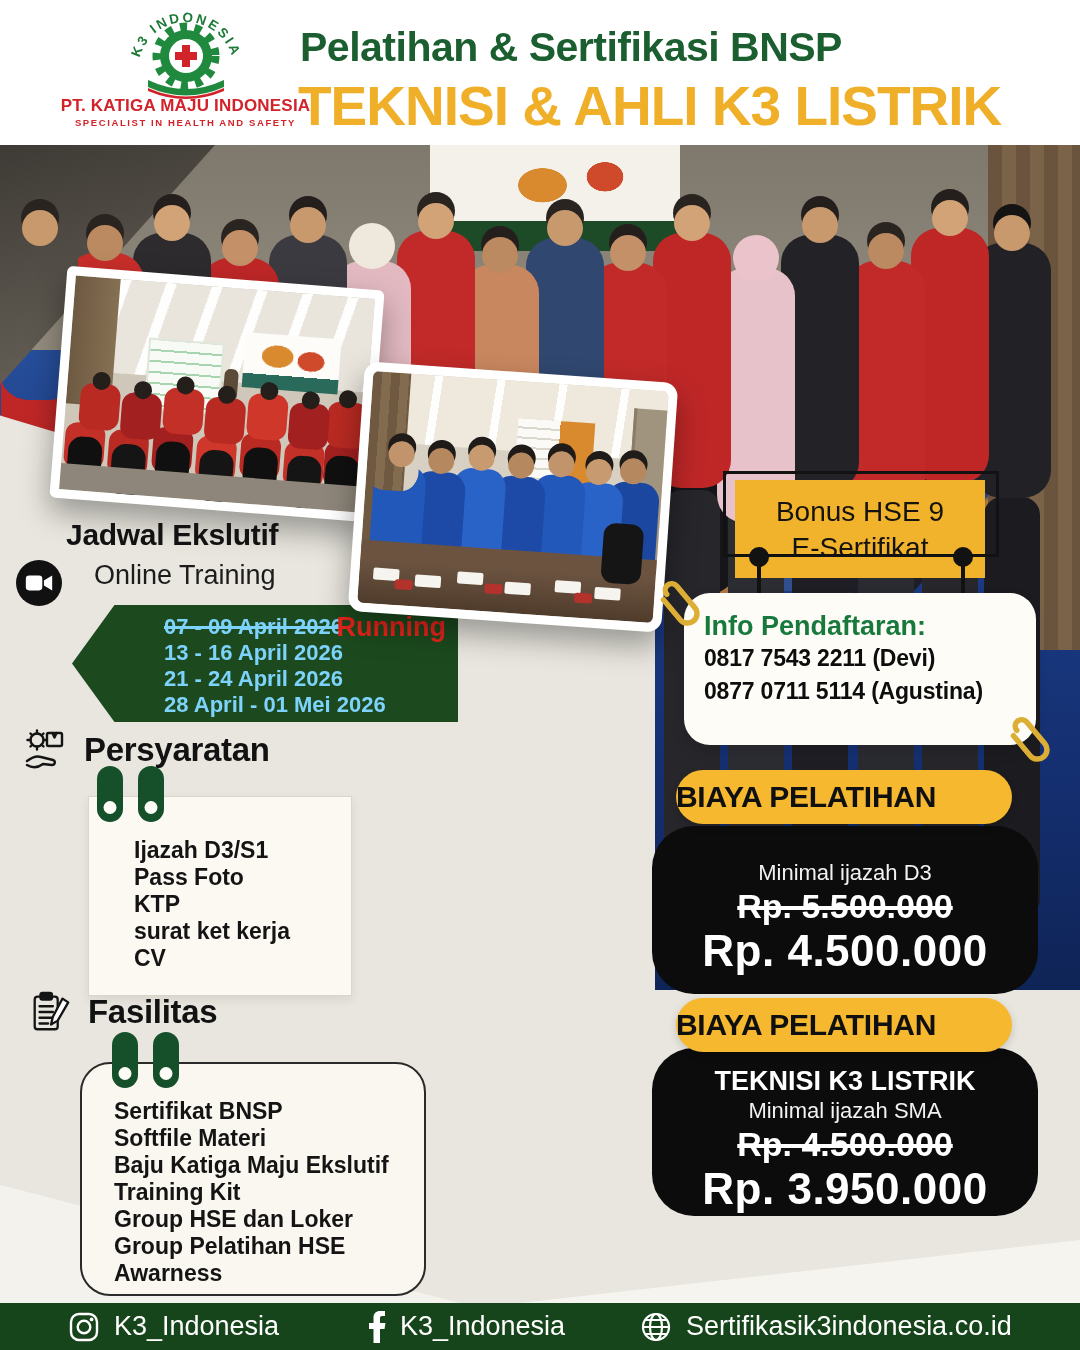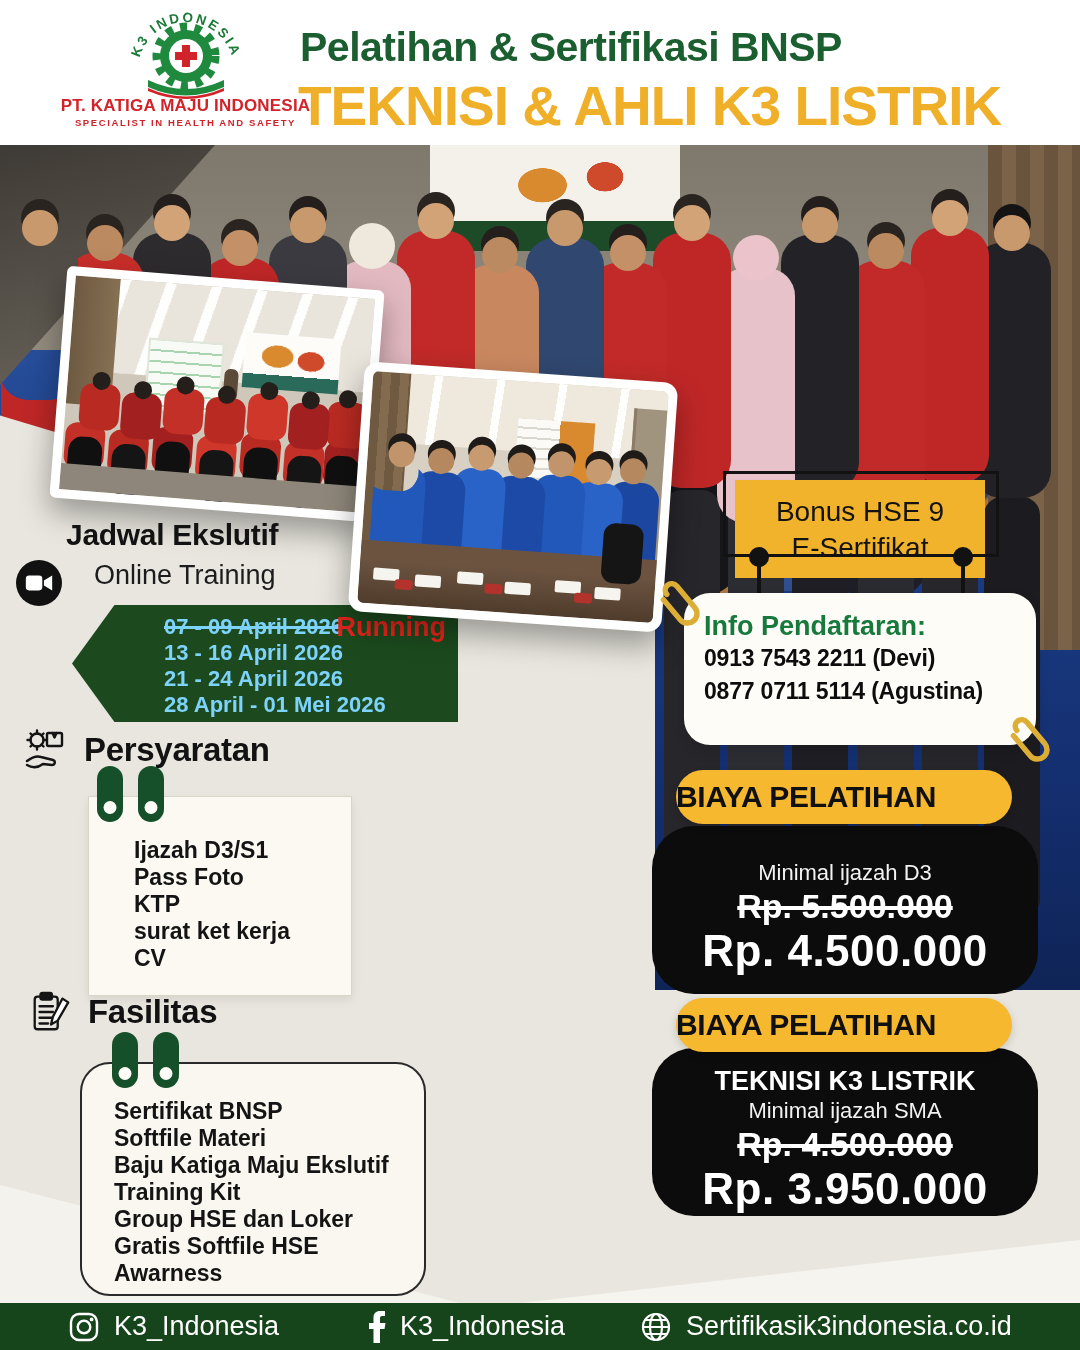--- a/index.html
+++ b/index.html
@@ -307,21 +307,21 @@
   </div>
   <div class="clip-tab" style="left:112px;top:1032px;"></div>
   <div class="clip-tab" style="left:153px;top:1032px;"></div>
   <div class="fas-card">
     <div>
         <div class="fas-line">Sertifikat BNSP</div>
         <div class="fas-line">Softfile Materi</div>
         <div class="fas-line">Baju Katiga Maju Ekslutif</div>
         <div class="fas-line">Training Kit</div>
         <div class="fas-line">Group HSE dan Loker</div>
-        <div class="fas-line">Gratis Softfile HSE Awarness</div>
+        <div class="fas-line">Group Pelatihan HSE Awarness</div>
       </div>
   </div>
 
   <div class="bonus-wrap">
     <div class="bonus-box">
       <div class="bonus-line">Bonus HSE 9</div>
       <div class="bonus-line">E-Sertifikat</div>
     </div>
     <div class="bonus-outline"></div>
     <div class="bonus-dot" style="left:14px;"></div>
@@ -332,21 +332,21 @@
 
   <div class="info-card">
     <svg class="paperclip clip-tl" width="30" height="58" viewBox="0 0 30 58">
       <path d="M9 14 a6.5 6.5 0 0 1 13 0 v28 a9.5 9.5 0 0 1 -19 0 V16" fill="none" stroke="#dcae36" stroke-width="5.5" stroke-linecap="round"></path>
     </svg>
     <svg class="paperclip clip-br" width="30" height="58" viewBox="0 0 30 58">
       <path d="M9 14 a6.5 6.5 0 0 1 13 0 v28 a9.5 9.5 0 0 1 -19 0 V16" fill="none" stroke="#dcae36" stroke-width="5.5" stroke-linecap="round"></path>
     </svg>
     <div class="info-heading">Info Pendaftaran:</div>
     <div>
-        <div class="phone-line">0913 7543 2211 (Devi)</div>
+        <div class="phone-line">0817 7543 2211 (Devi)</div>
         <div class="phone-line">0877 0711 5114 (Agustina)</div>
       </div>
   </div>
 
   <div class="pill pill1">
     <div class="pill-label">BIAYA PELATIHAN</div>
   </div>
   <div class="price-card price1">
     <div class="price-sub">Minimal ijazah D3</div>
     <div class="price-old">Rp. 5.500.000</div>

